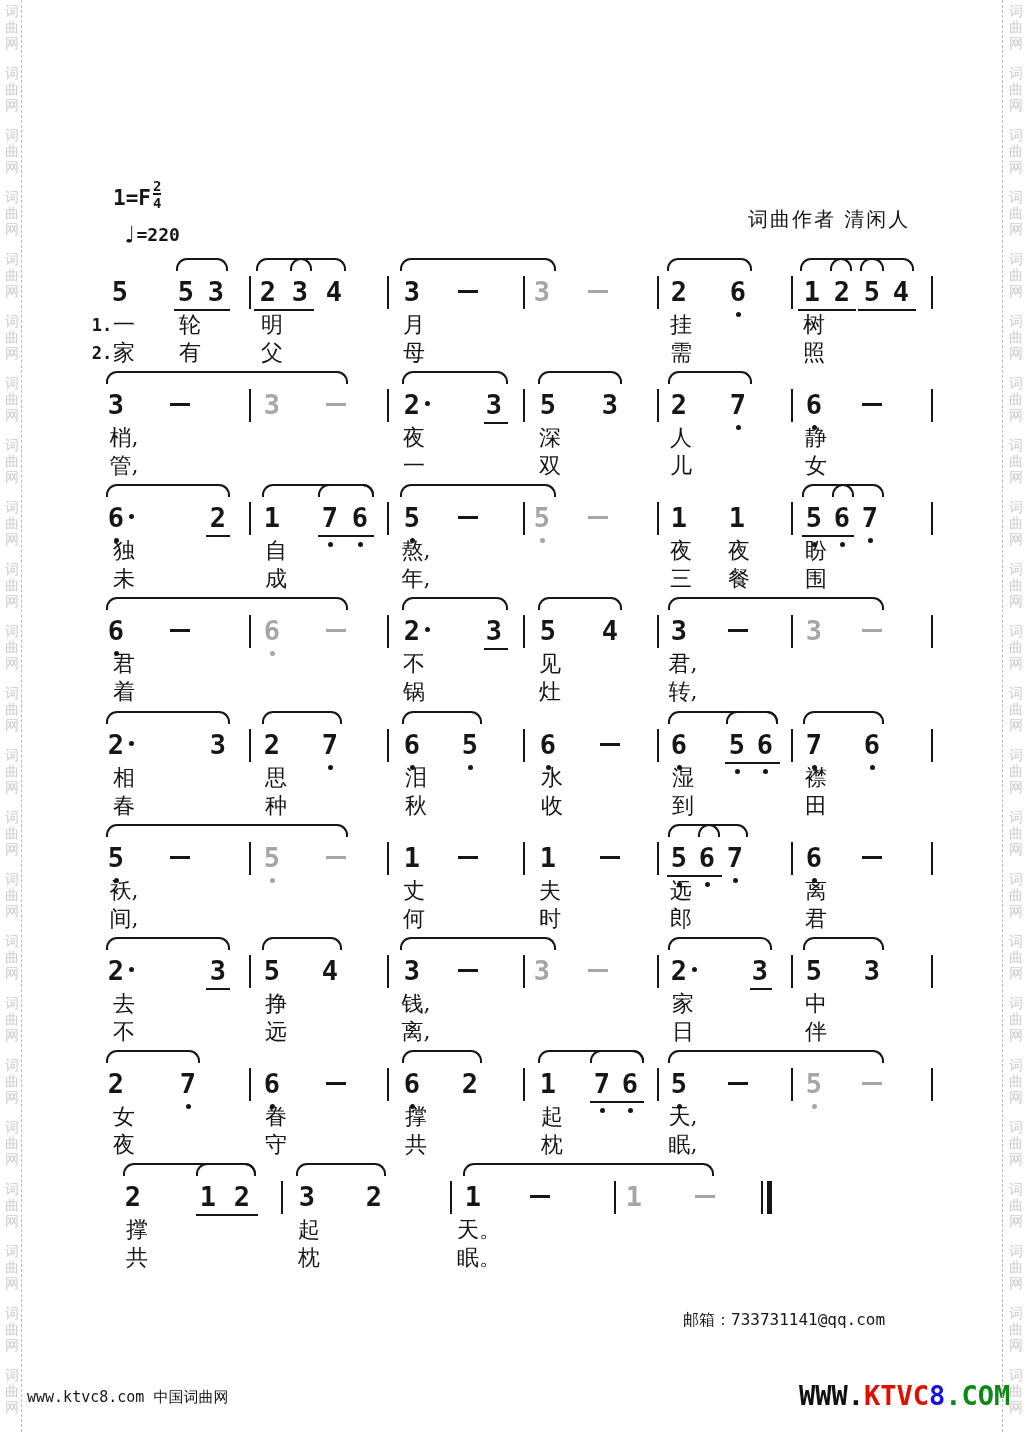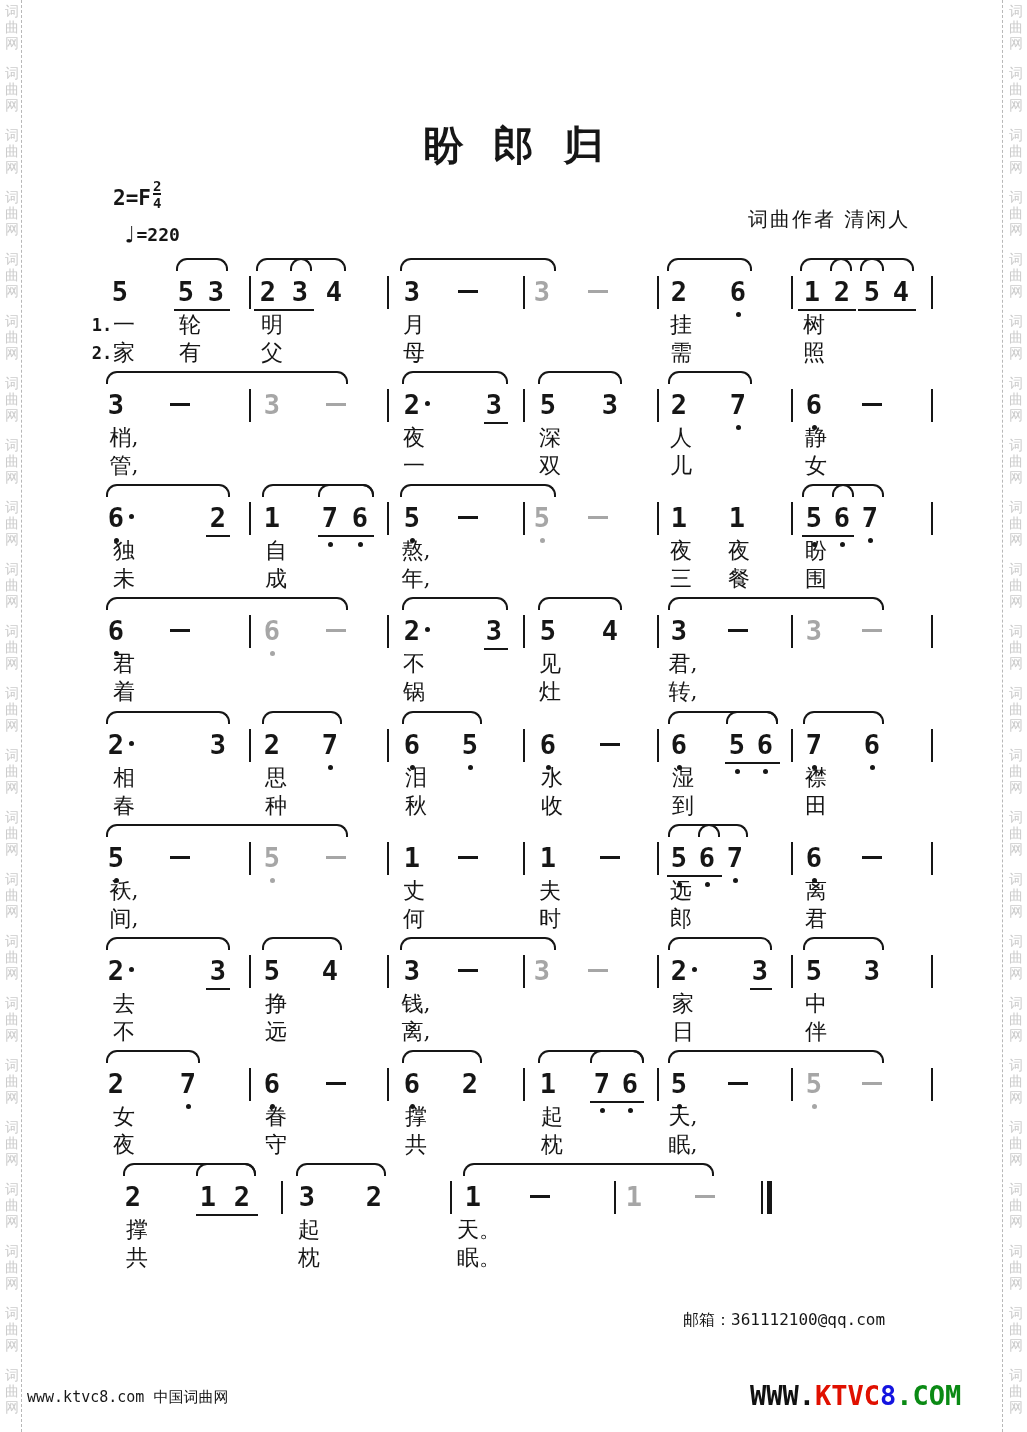--- a/index.html
+++ b/index.html
@@ -37,32 +37,31 @@
        white-space:nowrap;font-family:"DejaVu Serif","DejaVu Sans",serif;}
   .lyr.vn{font-size:17px;font-family:"DejaVu Sans Mono",monospace;font-weight:bold;}
   
   .wmchar{position:absolute;font-size:14px;line-height:14px;color:#cccccc;}
   .dashline{position:absolute;top:0;bottom:0;width:0;border-left:1px dashed #b8b8b8;}
   
   .email{position:absolute;left:683px;top:1310px;font-size:16px;
          font-family:"DejaVu Sans Mono","DejaVu Sans",monospace;}
   .siteleft{position:absolute;left:27px;top:1388px;font-size:15px;
             font-family:"DejaVu Sans Mono","DejaVu Sans",monospace;}
-  .logo{position:absolute;left:750px;top:1380px;font-size:27px;font-weight:900;
+  .logo{position:absolute;left:799px;top:1380px;font-size:27px;font-weight:900;
         font-family:"DejaVu Sans Mono",monospace;letter-spacing:0px;}
 </style>
 </head>
 <body>
 
 <div id="page">
 
-  <div class="title">盼郎归</div>
 
   <div class="keysig">
-    <span class="klabel">2=F</span>
+    <span class="klabel">1=F</span>
     <span class="frac">
       <span class="num">2</span>
       <span class="den">4</span>
     </span>
   </div>
 
   <div class="tempo">
     <span class="tnote">♩</span><span>=220</span>
   </div>
 
@@ -425,21 +424,21 @@
       <div class="ul" style="left: 196px; top: 1214px; width: 62px;"></div>
       <div class="lyr" style="left: 137px; top: 1217px;">撑</div>
       <div class="lyr" style="left: 309px; top: 1217px;">起</div>
       <div class="lyr" style="left: 479px; top: 1217px;">天。</div>
       <div class="lyr" style="left: 137px; top: 1245px;">共</div>
       <div class="lyr" style="left: 309px; top: 1245px;">枕</div>
       <div class="lyr" style="left: 479px; top: 1245px;">眠。</div>
     </div>
 
   <div class="email">
-    <span>邮箱：</span><span>361112100@qq.com</span>
+    <span>邮箱：</span><span>733731141@qq.com</span>
   </div>
 
   <div class="siteleft">www.ktvc8.com 中国词曲网</div>
 
   <div class="logo"><span style="color: rgb(17, 17, 17);">WWW.</span><span style="color: rgb(224, 16, 0);">KTVC</span><span style="color: rgb(20, 20, 224);">8</span><span style="color: rgb(10, 138, 20);">.COM</span></div>
 
   <div class="dashline" style="left:21px"></div>
   <div class="dashline" style="left:1002px"></div>
   <div id="wm">
       <div class="wmchar" style="left: 5px; top: 4px;">词</div>

